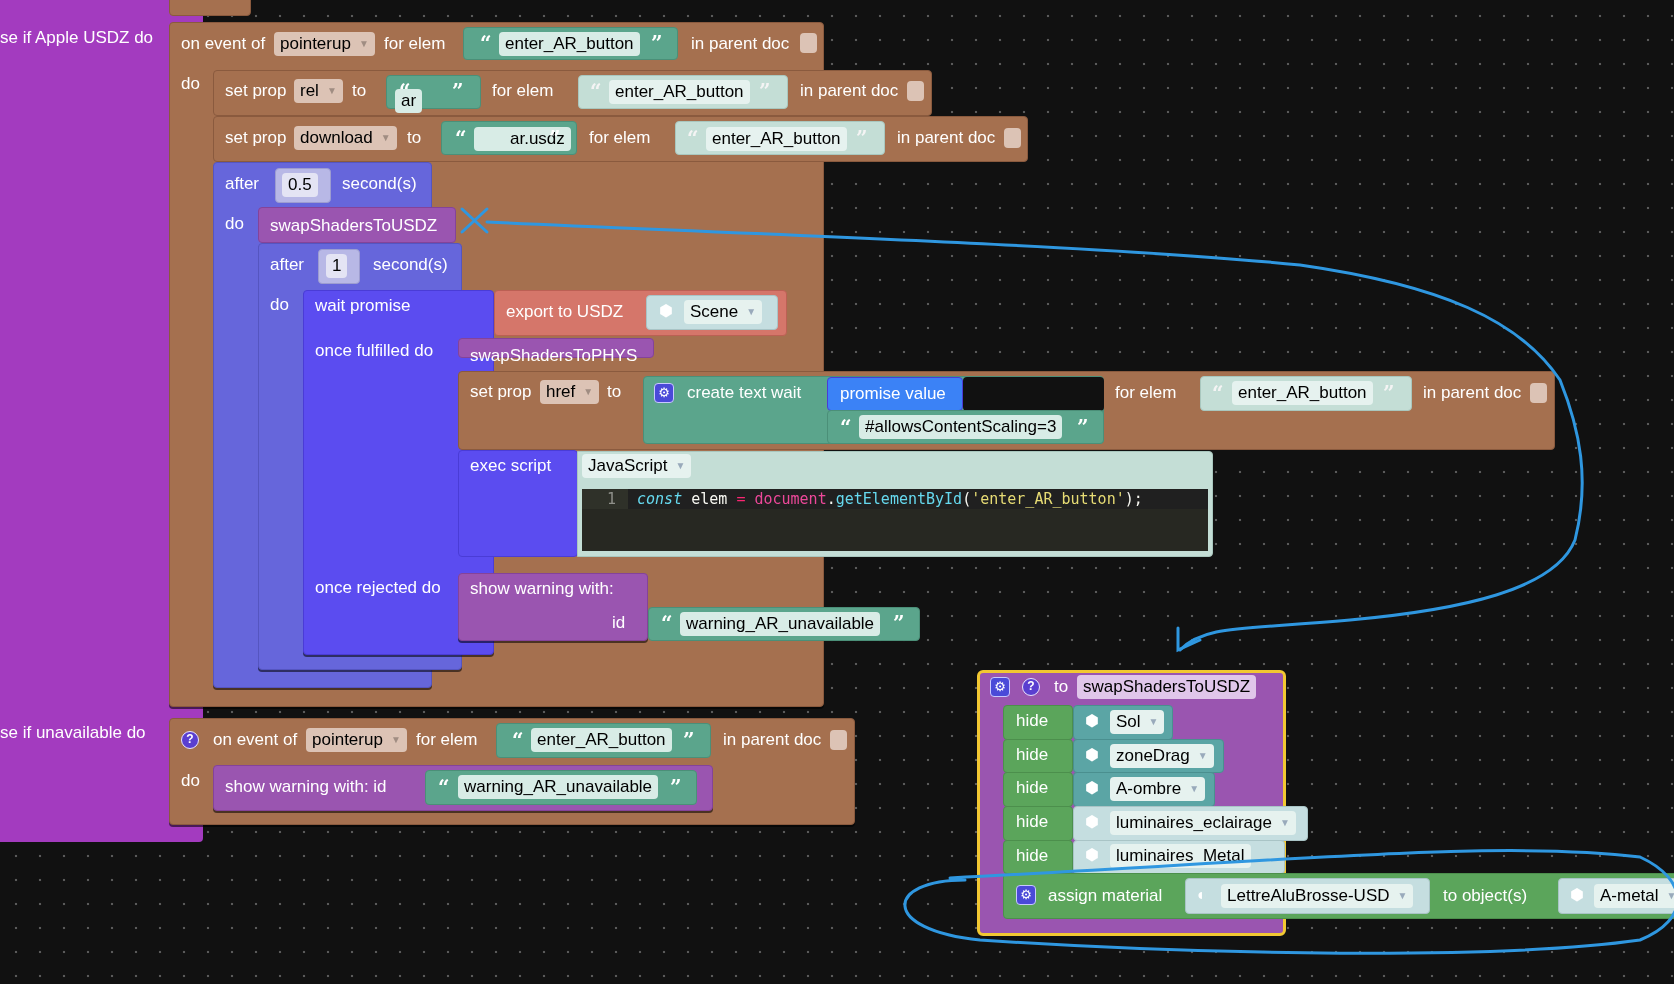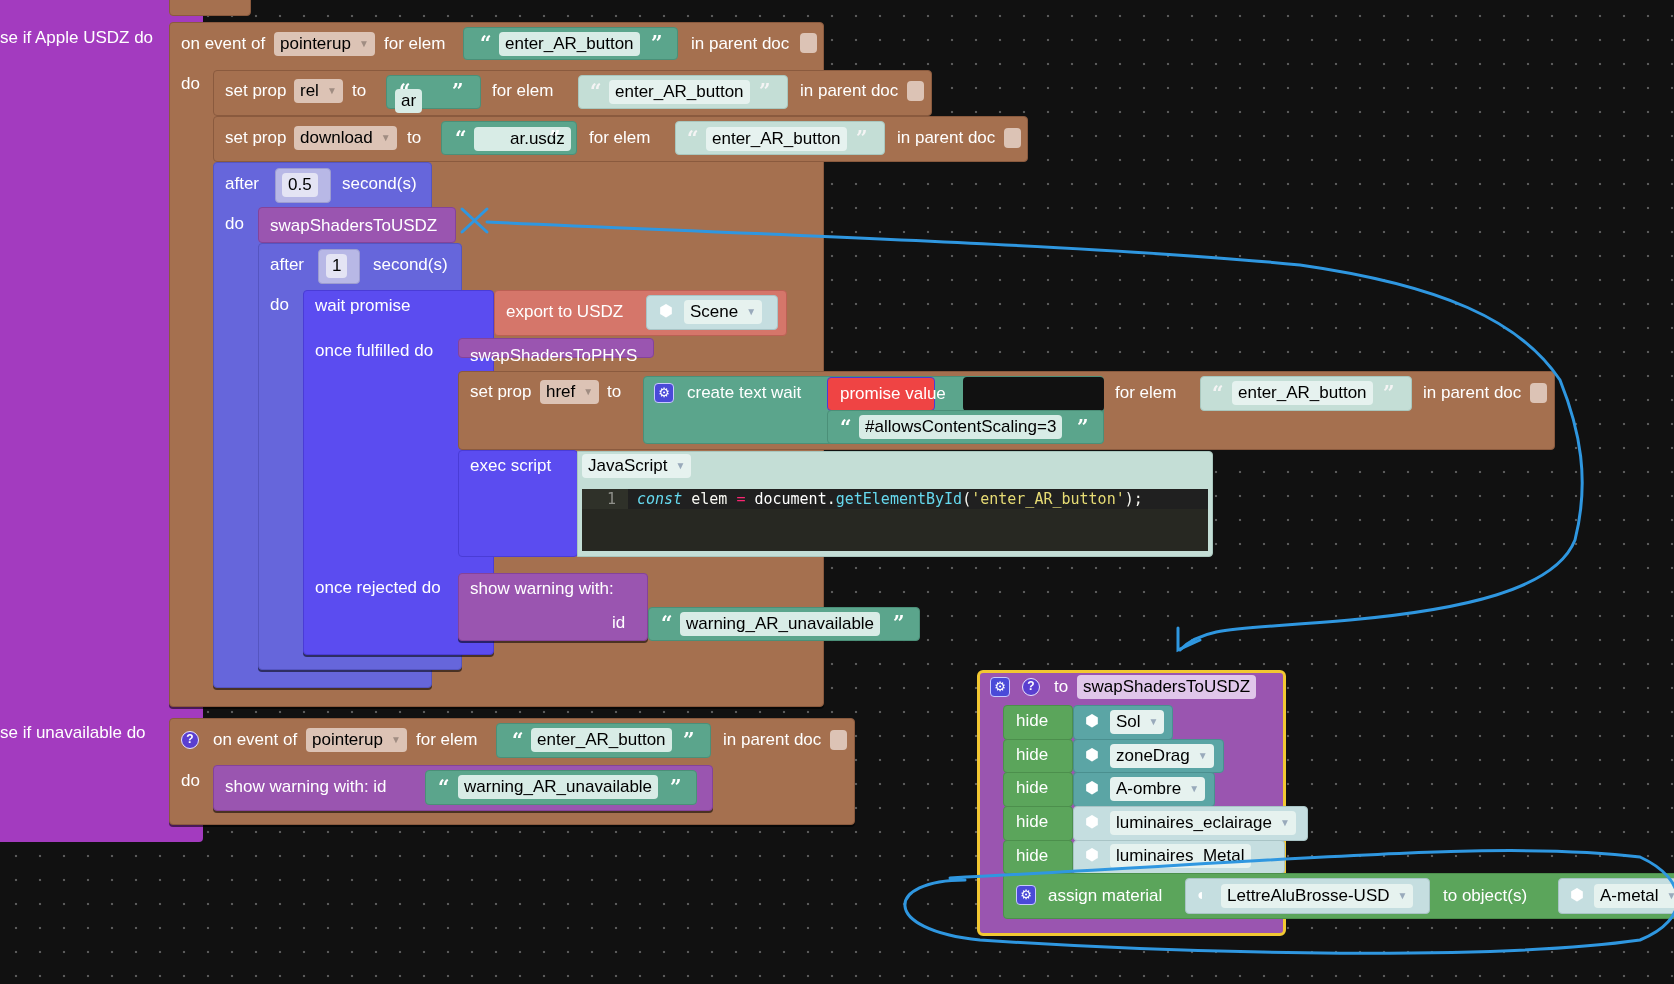--- a/index.html
+++ b/index.html
@@ -36,21 +36,21 @@
   .icon-badge{position:absolute;width:18px;height:18px;border-radius:9px;background:#5a3fd0;border:1.5px solid #e8e4ff;
     box-sizing:border-box;color:#fff;font-size:12px;font-weight:bold;line-height:15px;text-align:center;}
   .gear{position:absolute;width:20px;height:20px;border-radius:4px;background:#4a4ad8;border:1.5px solid #c8c8ff;box-sizing:border-box;
     color:#fff;font-size:13px;line-height:17px;text-align:center;}
   .cube{position:absolute;color:#fff;font-size:16px;line-height:20px;}
   .code{position:absolute;background:#272822;font-family:"DejaVu Sans Mono",monospace;font-size:15px;line-height:20px;color:#f8f8f2;}
   .code .ln{display:inline-block;width:46px;text-align:right;color:#8f908a;padding-right:12px;background:#2f3129;box-sizing:border-box;}
   .code .row{height:20px;white-space:pre;}
   .code .row.active{background:#202020;}
   .k-kw{color:#66d9ef;font-style:italic;}
-  .k-fn{color:#ffffff;}
+  .k-fn{color:#ec4899;}
   .k-str{color:#e6db74;}
   .k-op{color:#f92672;}
   .k-prop{color:#66d9ef;}
   svg.overlay{position:absolute;left:0;top:0;pointer-events:none;}
 </style>
 </head>
 <body>
 
 <div class="blk purple-outer" style="left:0;top:0;width:203px;height:842px;border-radius:0 0 4px 0;"></div>
 <div class="blk brown" style="left:169px;top:-10px;width:82px;height:26px;"></div>
@@ -134,21 +134,21 @@
     <span class="lbl" style="left:11px;top:7px;">swapShadersToPHYS</span>
   </div>
 
 <div class="blk brown" style="left:458px;top:371px;width:1097px;height:79px;"></div>
 <span class="lbl" style="left:470px;top:382px;">set prop</span>
 <span class="field dd" style="left:540px;top:380px;"><span>href</span><span class="caret">▼</span></span>
 <span class="lbl" style="left:607px;top:382px;">to</span>
 <div class="blk green" style="left:643px;top:376px;width:461px;height:68px;"></div>
 <span class="gear" style="left:654px;top:383px;">⚙</span>
 <span class="lbl" style="left:687px;top:383px;">create text wait</span>
-<div class="blk" style="left:827px;top:377px;width:108px;height:34px;background:#ef4444;border:1px solid #4a3cd6;">
+<div class="blk" style="left:827px;top:377px;width:136px;height:34px;background:#3b82f6;border:1px solid #4a3cd6;">
     <span class="lbl" style="left:12px;top:6px;">promise value</span>
   </div>
 <div class="blk" style="left:963px;top:377px;width:141px;height:34px;background:#111;"></div>
 <div class="blk green" style="left:827px;top:410px;width:277px;height:34px;"></div>
 <span class="quote" style="left:840px;top:417px;">“</span>
 <span class="field str" style="left:859px;top:415px;">#allowsContentScaling=3</span>
 <span class="quote" style="left:1077px;top:417px;">”</span>
 <span class="lbl" style="left:1115px;top:383px;">for elem</span>
 <div class="blk lightgreen" style="left:1200px;top:376px;width:212px;height:35px;"></div>
 <span class="quote dim" style="left:1212px;top:383px;">“</span>

